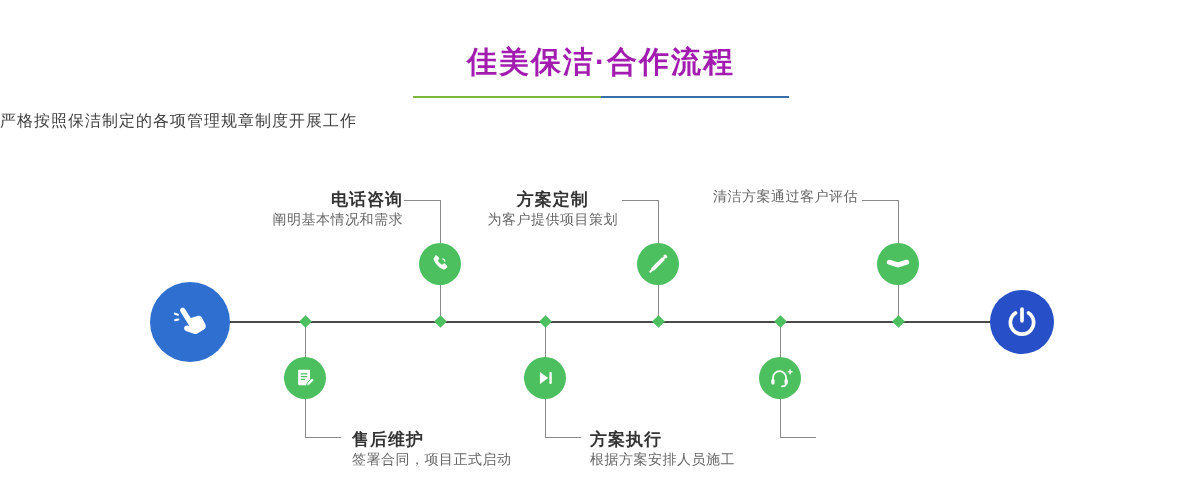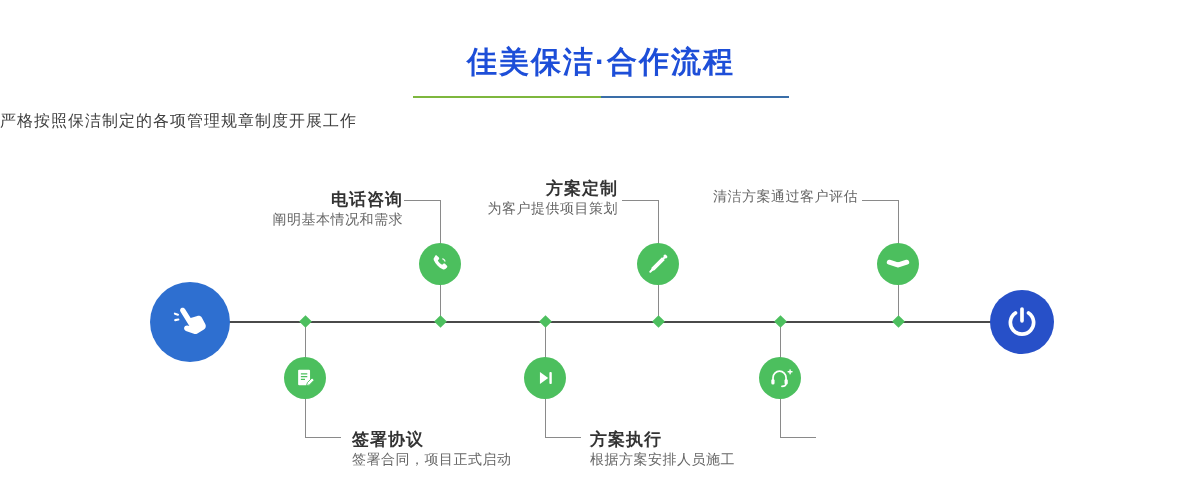--- a/index.html
+++ b/index.html
@@ -1,21 +1,21 @@
 <!DOCTYPE html>
 <html><head>
 <meta charset="utf-8">
 <style>
   html,body{margin:0;padding:0;background:#fff;}
   .page{position:relative;width:1202px;height:502px;background:#ffffff;overflow:hidden;
         font-family:"Liberation Sans","DejaVu Sans",sans-serif;}
 
   
   .title{position:absolute;top:42px;left:0;width:100%;margin:0;text-align:center;
-         font-size:30px;font-weight:700;color:#1d4ed8;letter-spacing:2px;}
+         font-size:30px;font-weight:700;color:#a21caf;letter-spacing:2px;}
   .divider{position:absolute;top:96px;left:413px;width:376px;height:2px;font-size:0;}
   .divider .d-green{display:inline-block;width:50%;height:2px;background:#7eb73e;vertical-align:top;}
   .divider .d-blue{display:inline-block;width:50%;height:2px;background:#3a6ea8;vertical-align:top;}
   .subtitle{position:absolute;top:111px;left:0;width:100%;margin:0;text-align:left;
             font-size:16px;color:#3f3f3f;letter-spacing:1px;}
 
   
   .main-line{position:absolute;left:190px;top:321px;width:832px;height:2px;background:#4a4a4a;}
   .vline{position:absolute;width:1px;background:#8a8a8a;}
   .hline{position:absolute;height:1px;background:#8a8a8a;}
@@ -35,21 +35,21 @@
   .h4{left:305px;top:437px;width:36px;} .h5{left:545px;top:437px;width:36px;} .h6{left:780px;top:437px;width:36px;}
   .dm1{left:301px;} .dm2{left:436px;} .dm3{left:541px;} .dm4{left:654px;} .dm5{left:776px;} .dm6{left:894px;}
   .gc1{left:419px;top:243px;} .gc2{left:637px;top:243px;} .gc3{left:877px;top:243px;}
   .gc4{left:284px;top:357px;} .gc5{left:524px;top:357px;} .gc6{left:759px;top:357px;}
 
   
   .step-label{position:absolute;white-space:nowrap;}
   .align-right{text-align:right;}
   .step-title{font-size:17px;font-weight:700;color:#333333;letter-spacing:1px;}
   .step-desc{font-size:14px;color:#666666;margin-top:0;letter-spacing:.5px;}
-  .lt1{right:799px;top:188px;} .lt2{right:584px;top:177px;} .lt3{right:344px;top:188px;}
+  .lt1{right:799px;top:188px;} .lt2{right:584px;top:188px;text-align:center;} .lt3{right:344px;top:188px;}
   .lb1{left:352px;top:428px;} .lb2{left:590px;top:428px;} .lb3{left:828px;top:428px;}
 
   .icon-svg{display:block;}
 </style>
 </head>
 <body>
 
 <div class="page">
 
   <h1 class="title">佳美保洁·合作流程</h1>
@@ -171,21 +171,21 @@
   </div>
   <div class="step-label align-right lt2">
     <div class="step-title">方案定制</div>
     <div class="step-desc">为客户提供项目策划</div>
   </div>
   <div class="step-label align-right lt3">
     <div class="step-desc">清洁方案通过客户评估</div>
   </div>
 
   <div class="step-label lb1">
-    <div class="step-title">签署协议</div>
+    <div class="step-title">售后维护</div>
     <div class="step-desc">签署合同，项目正式启动</div>
   </div>
   <div class="step-label lb2">
     <div class="step-title">方案执行</div>
     <div class="step-desc">根据方案安排人员施工</div>
   </div>
 
 </div>
 
 </body></html>

